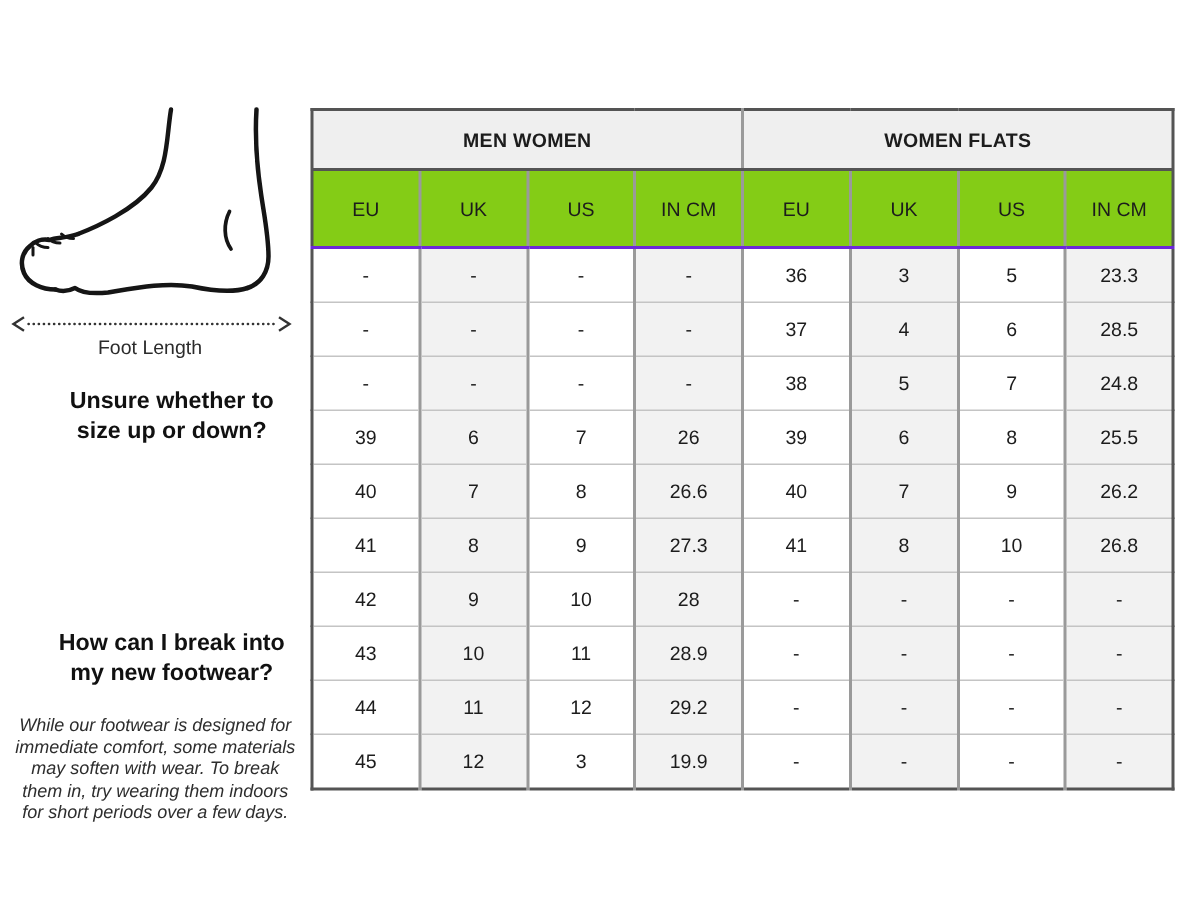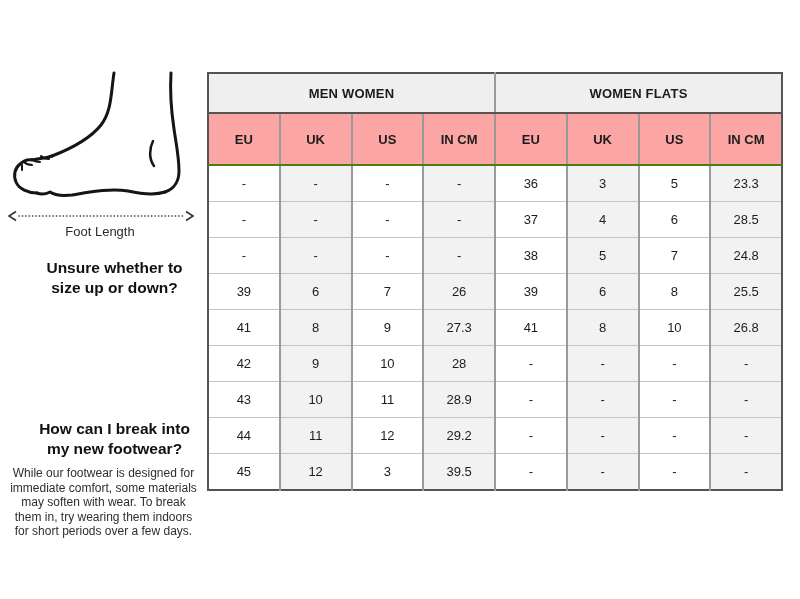--- a/index.html
+++ b/index.html
@@ -13,33 +13,33 @@
   #foot-label{position:absolute;left:0;top:224px;width:200px;text-align:center;
               font-size:13px;color:#2b2b2b;}
   .section-heading{position:absolute;left:0;width:229px;text-align:center;
                    font-size:15.5px;font-weight:700;line-height:20px;color:#111;
                    white-space:pre-line;}
   .section-body{position:absolute;left:5px;width:197px;text-align:center;
                 font-size:12px;line-height:14.6px;color:#2e2e2e;white-space:pre-line;}
   #sec1-heading{top:258px;}
   #sec1-body{top:303px;}
   #sec2-heading{top:419px;}
-  #sec2-body{top:466px;}
+  #sec2-body{top:476px;font-style:italic;}
 
   
   #size-table{position:absolute;left:207px;top:72px;width:576px;
               border-collapse:collapse;table-layout:fixed;
               border:2px solid #545454;font-size:13px;color:#1c1c1c;}
   #size-table th,#size-table td{border-left:2px solid #9a9a9a;text-align:center;
               vertical-align:middle;padding:0;}
   #size-table th:first-child,#size-table td:first-child{border-left:none;}
   tr.group-row th{height:38px;background:#efefef;font-weight:700;
                   border-bottom:2px solid #545454;letter-spacing:.2px;}
-  tr.cols-row th{height:50px;background:#fca5a5;font-weight:700;
-                 border-bottom:2px solid #4d7c0f;}
+  tr.cols-row th{height:50px;background:#84cc16;font-weight:400;
+                 border-bottom:2px solid #6d28d9;}
   #size-table tbody td{height:35px;background:#ffffff;border-top:1px solid #c4c4c4;
                        font-weight:400;}
   #size-table tbody tr:first-child td{border-top:none;}
   #size-table tbody td.shade{background:#f2f2f2;}
 </style>
 </head>
 <body>
 
 <div id="page">
 
@@ -129,20 +129,30 @@
           <td>39</td>
           <td class="shade">6</td>
           <td>7</td>
           <td class="shade">26</td>
           <td>39</td>
           <td class="shade">6</td>
           <td>8</td>
           <td class="shade">25.5</td>
         </tr>
         <tr>
+          <td>40</td>
+          <td class="shade">7</td>
+          <td>8</td>
+          <td class="shade">26.6</td>
+          <td>40</td>
+          <td class="shade">7</td>
+          <td>9</td>
+          <td class="shade">26.2</td>
+        </tr>
+        <tr>
           <td>41</td>
           <td class="shade">8</td>
           <td>9</td>
           <td class="shade">27.3</td>
           <td>41</td>
           <td class="shade">8</td>
           <td>10</td>
           <td class="shade">26.8</td>
         </tr>
         <tr>
@@ -172,21 +182,21 @@
           <td class="shade">29.2</td>
           <td>-</td>
           <td class="shade">-</td>
           <td>-</td>
           <td class="shade">-</td>
         </tr>
         <tr>
           <td>45</td>
           <td class="shade">12</td>
           <td>3</td>
-          <td class="shade">39.5</td>
+          <td class="shade">19.9</td>
           <td>-</td>
           <td class="shade">-</td>
           <td>-</td>
           <td class="shade">-</td>
         </tr>
       </tbody>
   </table>
 
 </div>
 

